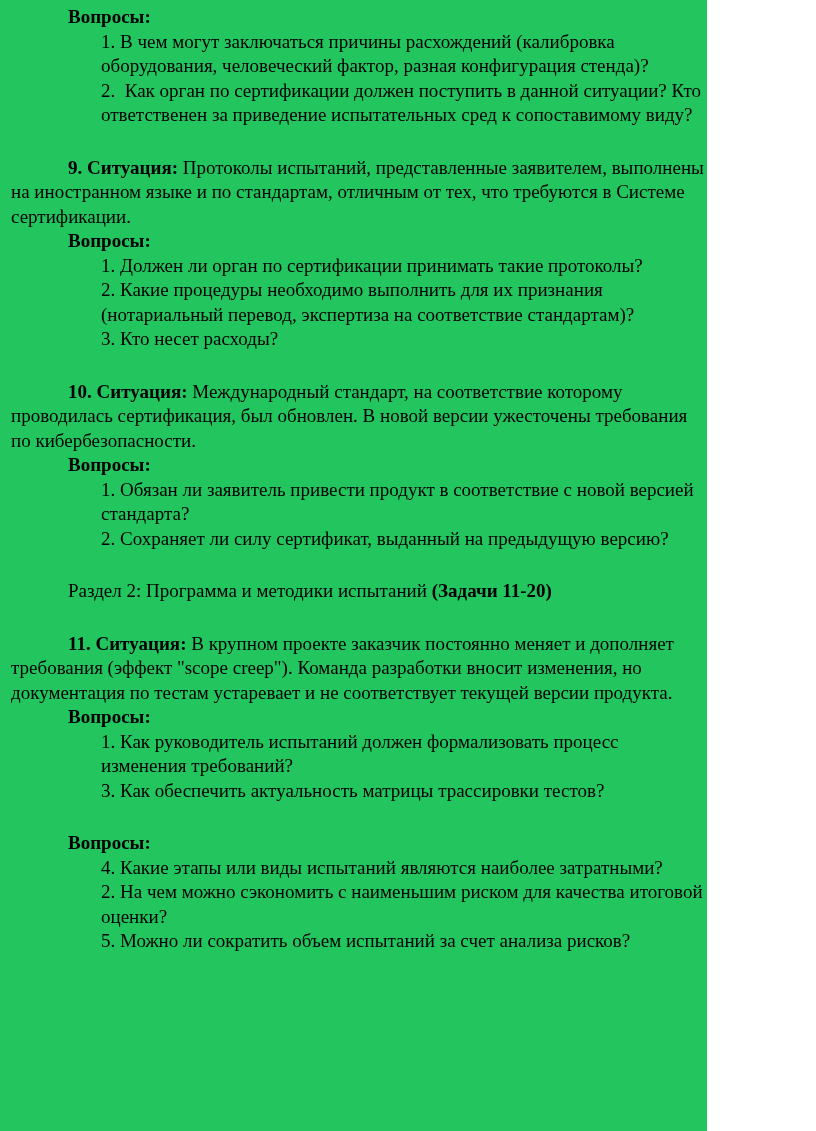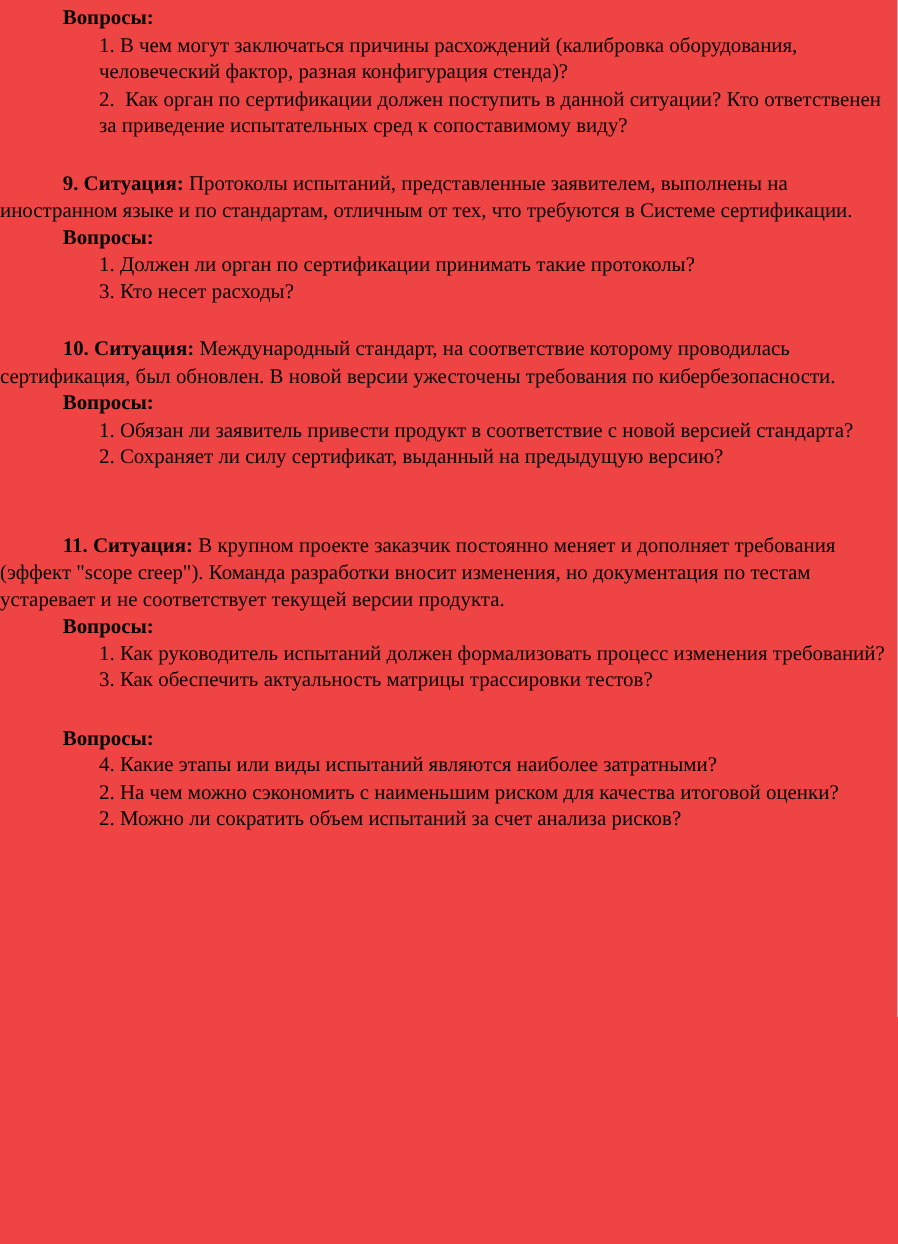--- a/index.html
+++ b/index.html
@@ -2,25 +2,25 @@
 <html lang="ru"><head>
 <meta charset="utf-8">
 <style>
   html, body {
     margin: 0;
     padding: 0;
     background: #ffffff;
   }
   .page {
     position: relative;
-    width: 816px;
+    width: 707px;
     height: 1131px;
     box-sizing: border-box;
-    padding: 5px 0 0 0;
-    background: #ef4444;
+    padding: 5px 0 0 11px;
+    background: #22c55e;
     color: #000000;
     font-family: "Liberation Serif", "DejaVu Serif", serif;
     font-size: 19px;
     line-height: 24.5px;
     overflow: hidden;
   }
   p { margin: 0; }
   .qhead {
     margin-left: 57px;
     font-weight: bold;
@@ -47,39 +47,41 @@
 
   <p class="qhead">Вопросы:</p>
   <p class="q">1. В чем могут заключаться причины расхождений (калибровка оборудования, человеческий фактор, разная конфигурация стенда)?</p>
   <p class="q">2.  Как орган по сертификации должен поступить в данной ситуации? Кто ответственен за приведение испытательных сред к сопоставимому виду?</p>
 
   <div class="gap"></div>
 
   <p class="sit"><span class="b">9. Ситуация:</span><span> Протоколы испытаний, представленные заявителем, выполнены на иностранном языке и по стандартам, отличным от тех, что требуются в Системе сертификации.</span></p>
   <p class="qhead">Вопросы:</p>
   <p class="q">1. Должен ли орган по сертификации принимать такие протоколы?</p>
+  <p class="q">2. Какие процедуры необходимо выполнить для их признания (нотариальный перевод, экспертиза на соответствие стандартам)?</p>
   <p class="q">3. Кто несет расходы?</p>
 
   <div class="gap"></div>
 
   <p class="sit"><span class="b">10. Ситуация:</span><span> Международный стандарт, на соответствие которому проводилась сертификация, был обновлен. В новой версии ужесточены требования по кибербезопасности.</span></p>
   <p class="qhead">Вопросы:</p>
   <p class="q">1. Обязан ли заявитель привести продукт в соответствие с новой версией стандарта?</p>
   <p class="q">2. Сохраняет ли силу сертификат, выданный на предыдущую версию?</p>
 
   <div class="gap"></div>
 
+  <p class="sechead"><span>Раздел 2: Программа и методики испытаний </span><span class="b">(Задачи 11-20)</span></p>
 
   <div class="gap"></div>
 
   <p class="sit"><span class="b">11. Ситуация:</span><span> В крупном проекте заказчик постоянно меняет и дополняет требования (эффект "scope creep"). Команда разработки вносит изменения, но документация по тестам устаревает и не соответствует текущей версии продукта.</span></p>
   <p class="qhead">Вопросы:</p>
   <p class="q">1. Как руководитель испытаний должен формализовать процесс изменения требований?</p>
   <p class="q">3. Как обеспечить актуальность матрицы трассировки тестов?</p>
 
   <div class="gap"></div>
 
   <p class="qhead">Вопросы:</p>
   <p class="q">4. Какие этапы или виды испытаний являются наиболее затратными?</p>
   <p class="q">2. На чем можно сэкономить с наименьшим риском для качества итоговой оценки?</p>
-  <p class="q">2. Можно ли сократить объем испытаний за счет анализа рисков?</p>
+  <p class="q">5. Можно ли сократить объем испытаний за счет анализа рисков?</p>
 
 </div>
 
 </body></html>

